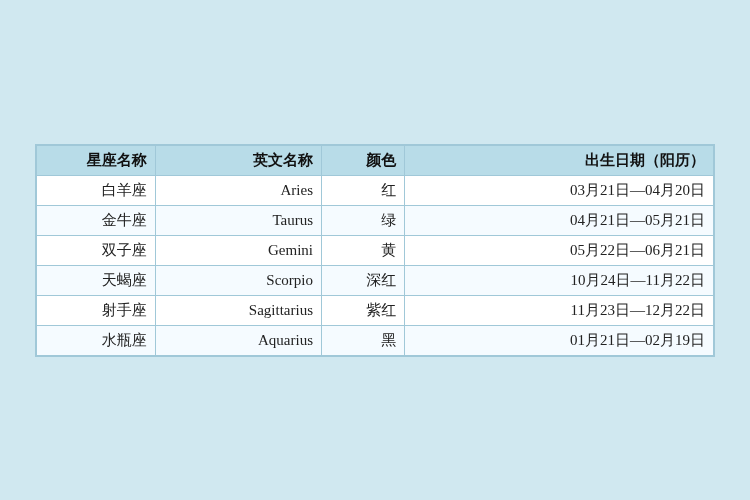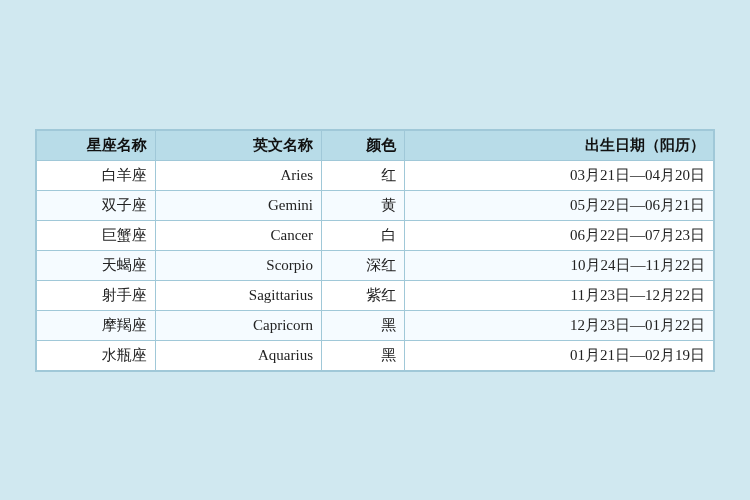--- a/index.html
+++ b/index.html
@@ -60,50 +60,44 @@
       </tr>
     </thead>
     <tbody id="table-body">
     <tr>
           <td>白羊座</td>
           <td>Aries</td>
           <td>红</td>
           <td>03月21日—04月20日</td>
         </tr>
         <tr>
+          <td>金牛座</td>
+          <td>Taurus</td>
+          <td>绿</td>
+          <td>04月21日—05月21日</td>
+        </tr>
+        <tr>
           <td>双子座</td>
           <td>Gemini</td>
           <td>黄</td>
           <td>05月22日—06月21日</td>
-        </tr>
-        <tr>
-          <td>巨蟹座</td>
-          <td>Cancer</td>
-          <td>白</td>
-          <td>06月22日—07月23日</td>
         </tr>
         <tr>
           <td>天蝎座</td>
           <td>Scorpio</td>
           <td>深红</td>
           <td>10月24日—11月22日</td>
         </tr>
         <tr>
           <td>射手座</td>
           <td>Sagittarius</td>
           <td>紫红</td>
           <td>11月23日—12月22日</td>
         </tr>
         <tr>
-          <td>摩羯座</td>
-          <td>Capricorn</td>
-          <td>黑</td>
-          <td>12月23日—01月22日</td>
-        </tr>
-        <tr>
           <td>水瓶座</td>
           <td>Aquarius</td>
           <td>黑</td>
           <td>01月21日—02月19日</td>
         </tr>
       </tbody>
   </table>
 </div>
 
 </body></html>

